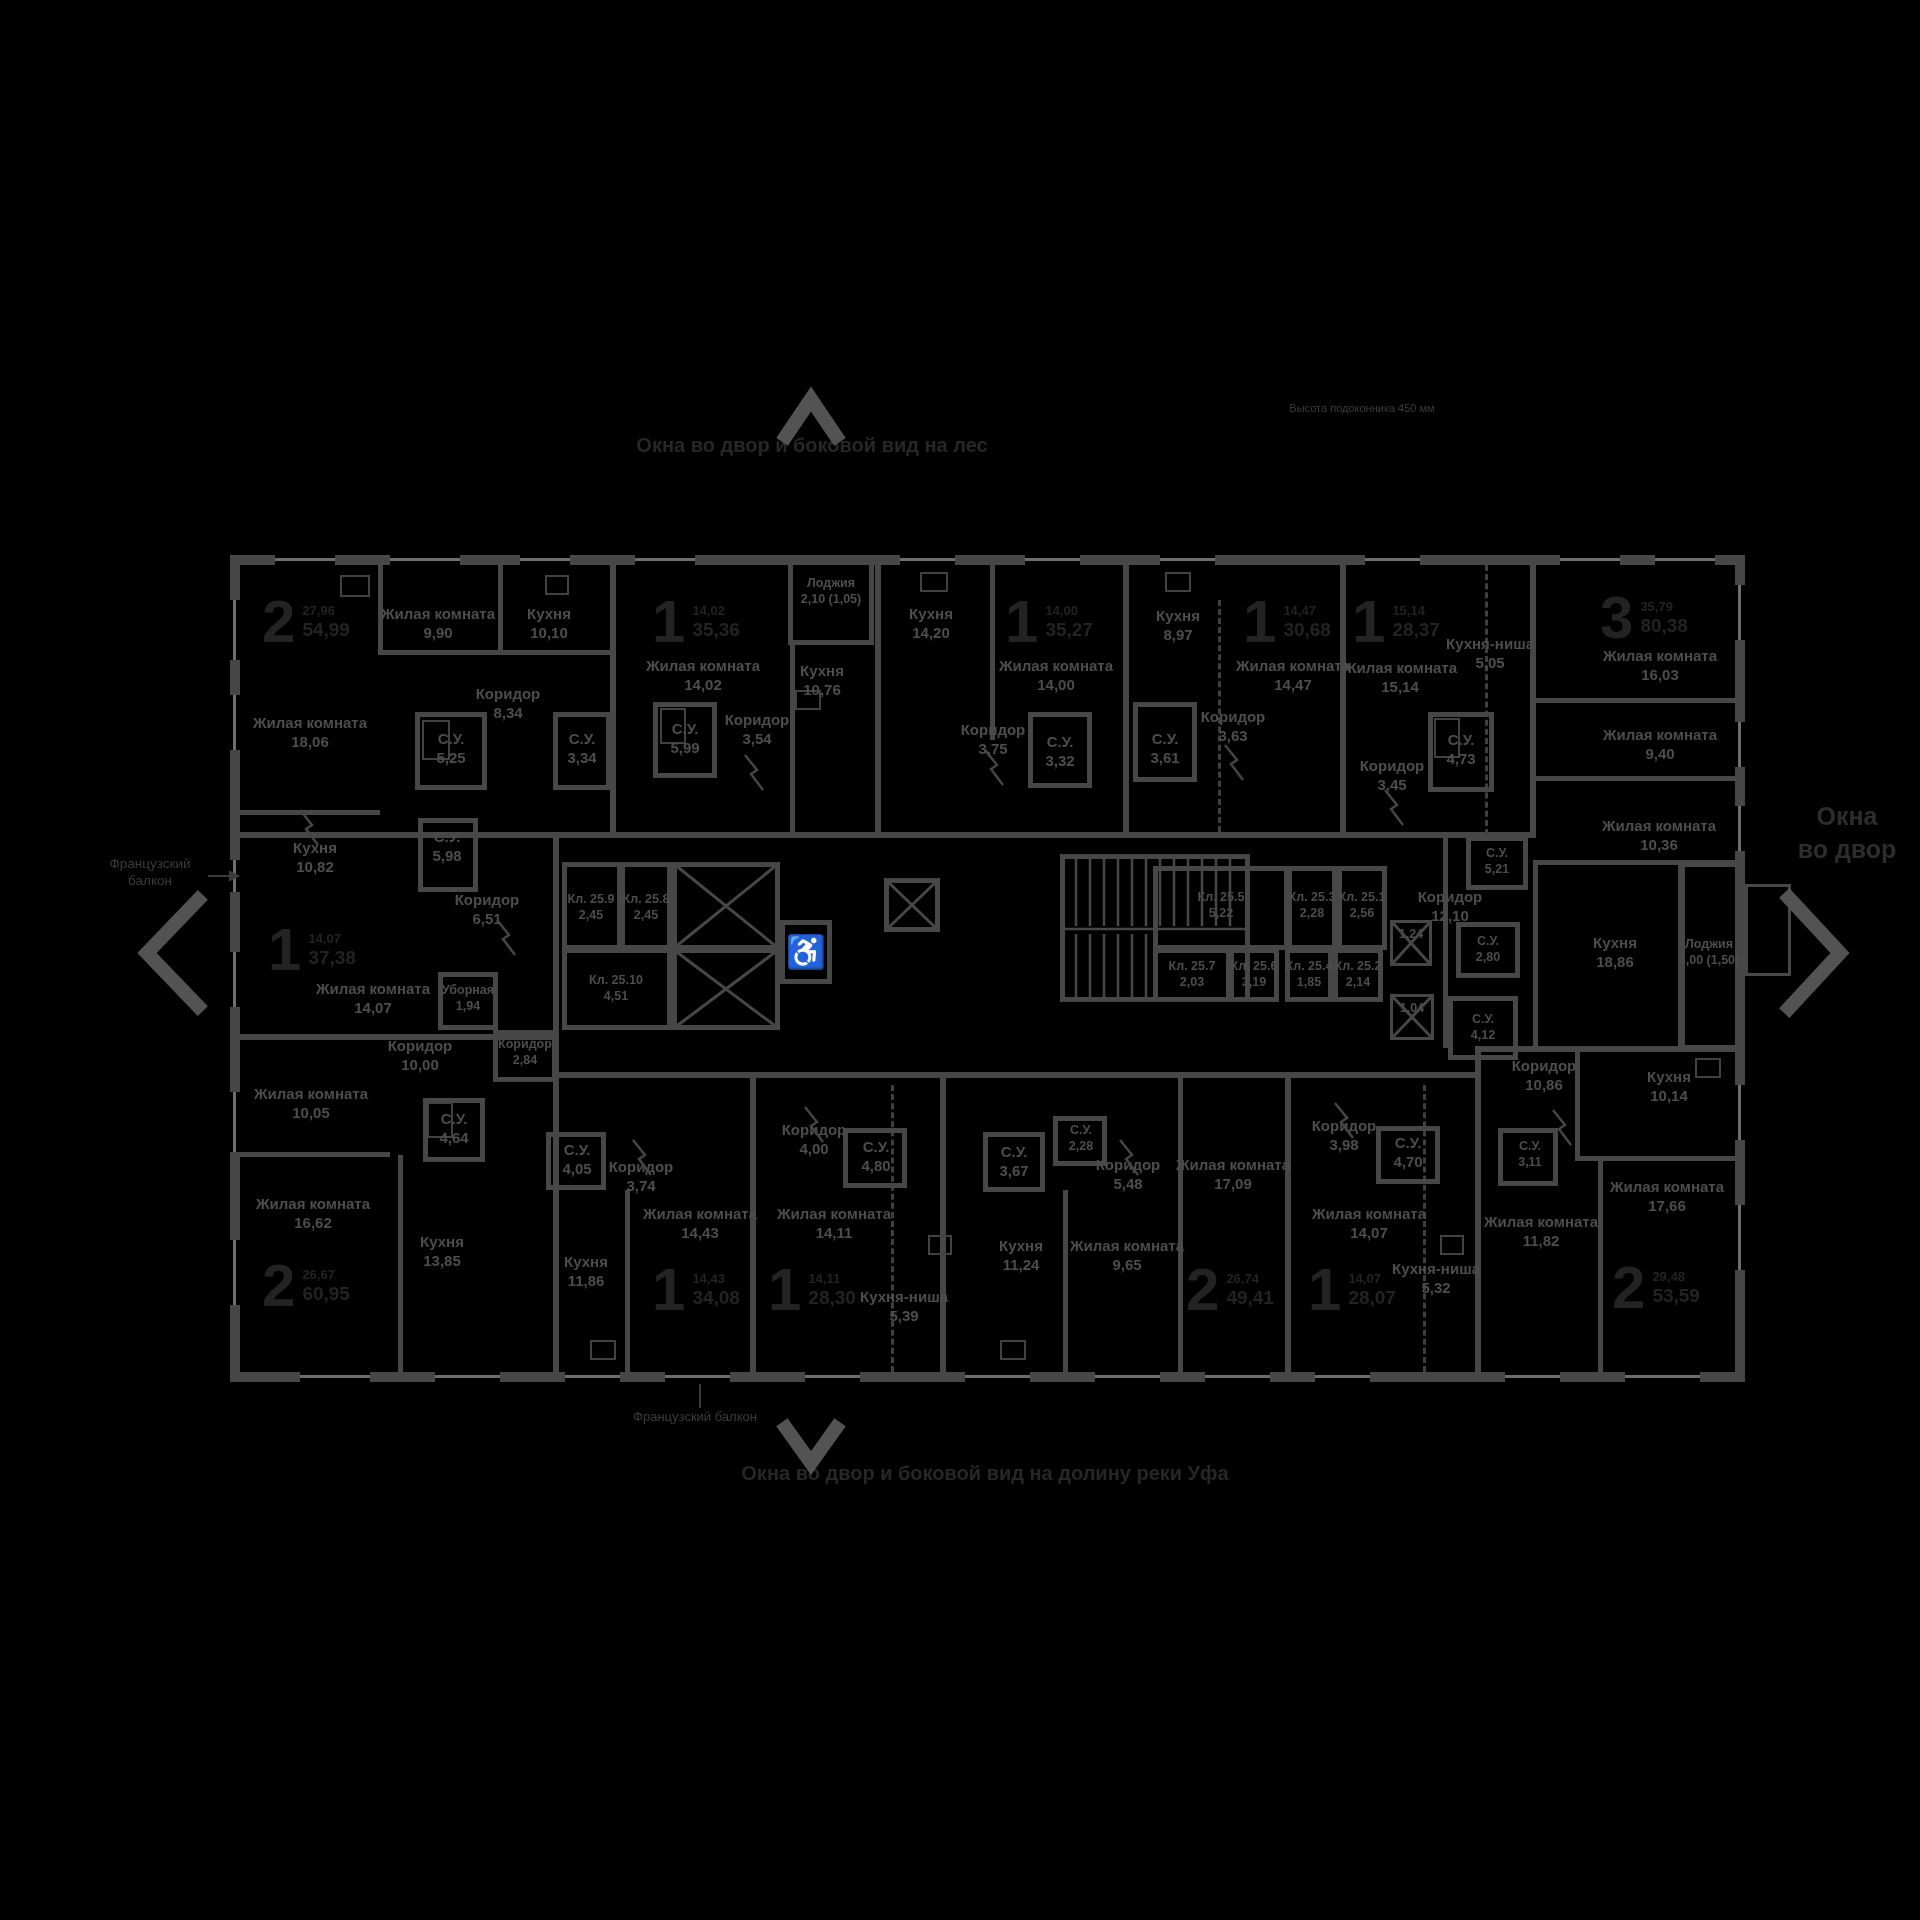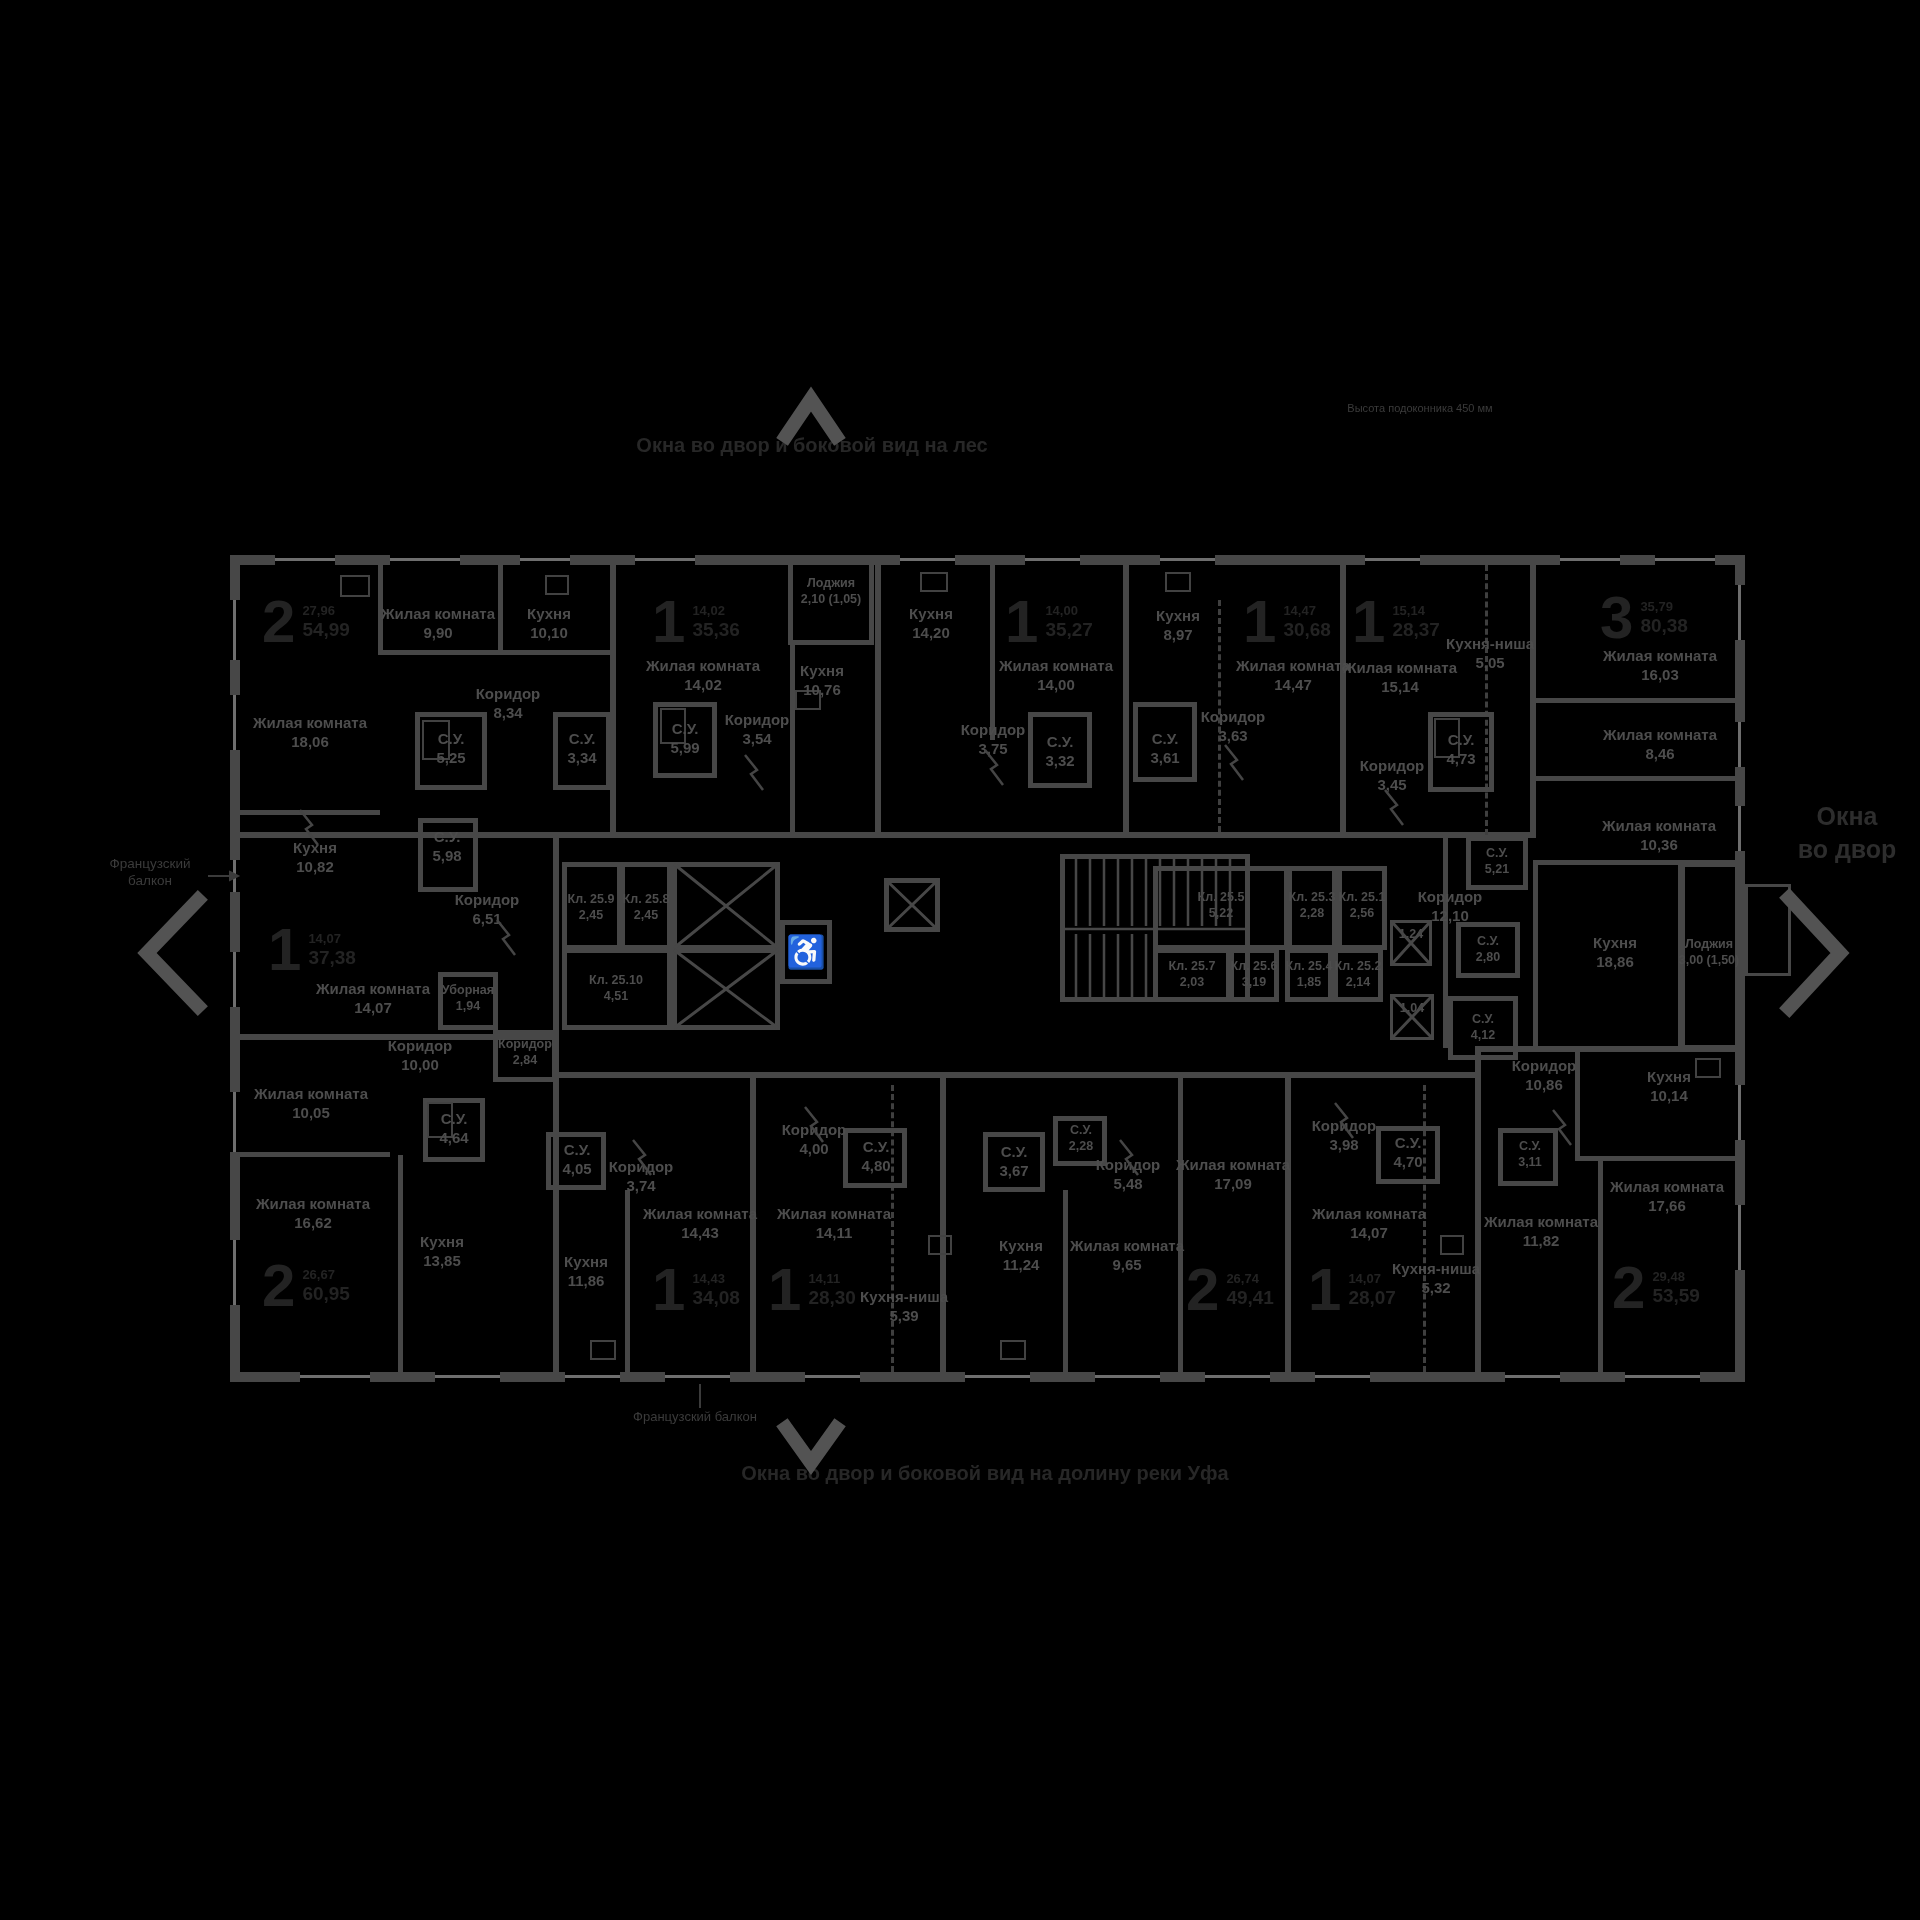--- a/index.html
+++ b/index.html
@@ -38,21 +38,21 @@
 
 <div id="stage">
 
   <div class="note-top" style="left:812px;top:445px">Окна во двор и боковой вид на лес</div>
   <div class="note-bottom" style="left:985px;top:1473px">Окна во двор и боковой вид на долину реки Уфа</div>
   <div class="note-side" style="left:1782px;top:800px;width:130px">Окна
 во двор</div>
   <div class="note-small" style="left:150px;top:873px">Французский
 балкон</div>
   <div class="note-tiny" style="left:695px;top:1416px;font-size:13px">Французский балкон</div>
-  <div class="note-tiny" style="left:1420px;top:408px">Высота подоконника 450 мм</div>
+  <div class="note-tiny" style="left:1362px;top:408px">Высота подоконника 450 мм</div>
 
   <div class="w" style="left:230px;top:555px;width:1515px;height:10px"></div>
   <div class="w" style="left:230px;top:1372px;width:1515px;height:10px"></div>
   <div class="w" style="left:230px;top:555px;width:10px;height:827px"></div>
   <div class="w" style="left:1735px;top:555px;width:10px;height:827px"></div>
 
   <div class="w" style="left:610px;top:565px;width:6px;height:273px"></div>
   <div class="w" style="left:875px;top:565px;width:6px;height:273px"></div>
   <div class="w" style="left:1123px;top:565px;width:6px;height:273px"></div>
   <div class="w" style="left:1340px;top:565px;width:6px;height:273px"></div>
@@ -368,21 +368,21 @@
       <span>Коридор</span>
       <span class="a">3,45</span>
     </div>
 
   <div class="rm" style="left:1660px;top:666px">
       <span>Жилая комната</span>
       <span class="a">16,03</span>
     </div>
   <div class="rm" style="left:1660px;top:745px">
       <span>Жилая комната</span>
-      <span class="a">8,46</span>
+      <span class="a">9,40</span>
     </div>
   <div class="rm" style="left:1659px;top:836px">
       <span>Жилая комната</span>
       <span class="a">10,36</span>
     </div>
   <div class="rm" style="left:1615px;top:953px">
       <span>Кухня</span>
       <span class="a">18,86</span>
     </div>
   <div class="rm" style="left:1450px;top:907px">

